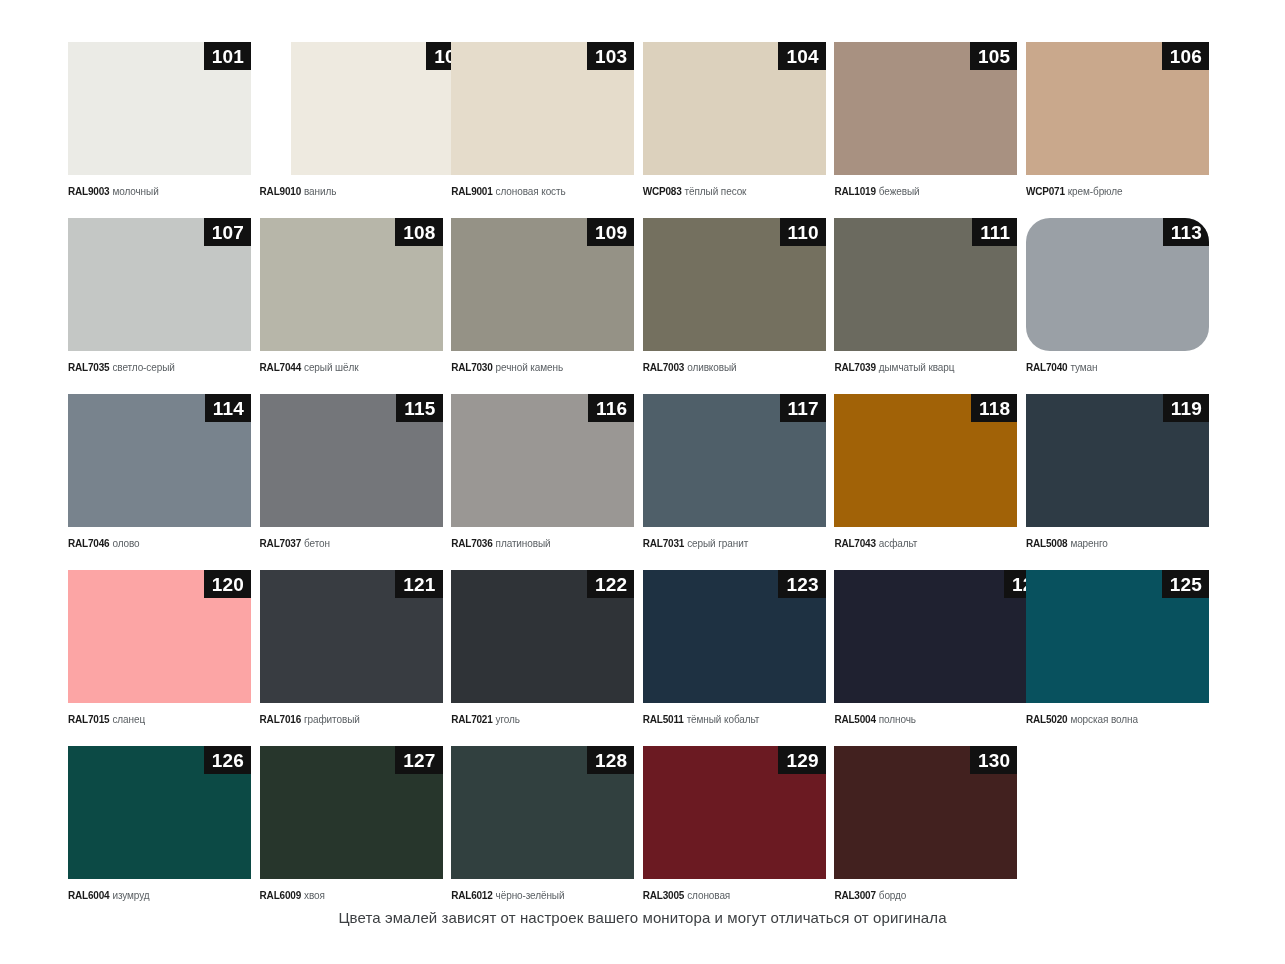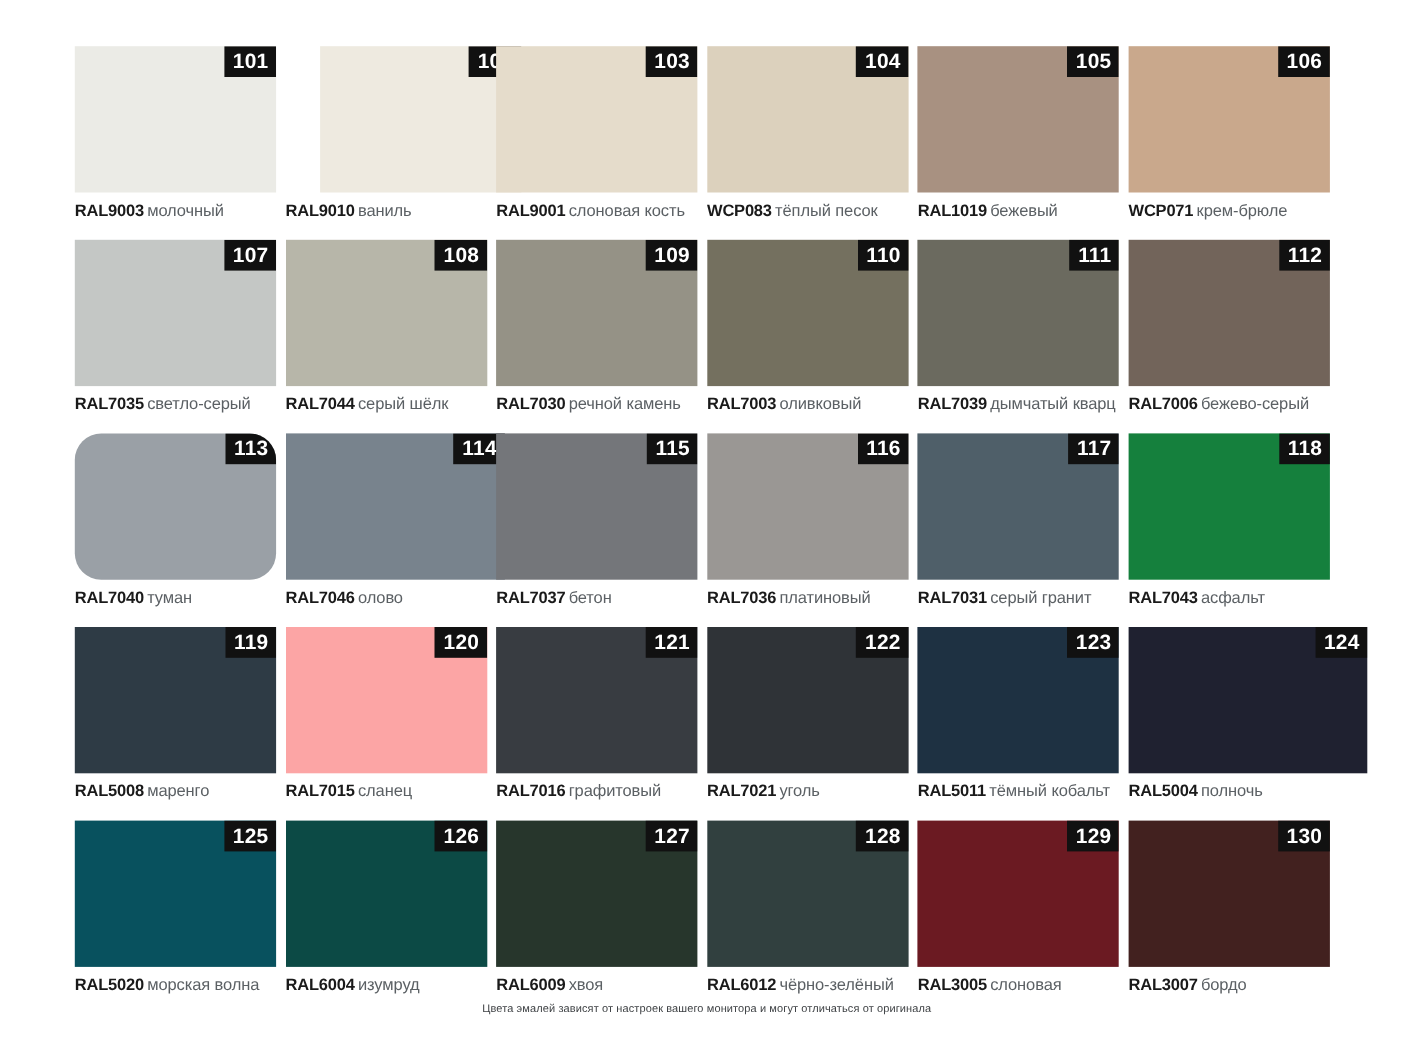--- a/index.html
+++ b/index.html
@@ -56,21 +56,21 @@
     color: #ffffff;
     font-size: 19px;
     font-weight: 700;
     line-height: 30px;
     letter-spacing: 0.2px;
     font-family: "Liberation Sans", "DejaVu Sans", sans-serif;
   }
 
   .swatch-label {
     margin-top: 9px;
-    font-size: 15px;
+    font-size: 10px;
     line-height: 16px;
     white-space: nowrap;
     color: #555a5e;
     letter-spacing: -0.1px;
   }
 
   .swatch-code {
     font-weight: 700;
     color: #1a1a1a;
     letter-spacing: -0.2px;
@@ -81,21 +81,21 @@
     color: #5b6064;
     margin-left: 3px;
   }
 
   #palette-footer {
     position: absolute;
     left: 0;
     right: 0;
     bottom: 36px;
     text-align: center;
-    font-size: 10px;
+    font-size: 15px;
     line-height: 20px;
     color: #3d4043;
     letter-spacing: 0.1px;
   }
 </style>
 </head>
 <body>
 
 <div id="palette-page">
 
@@ -182,37 +182,29 @@
   </div>
       <div class="swatch-card">
     <div class="swatch-chip" style="background: rgb(107, 106, 95);">
       <div class="swatch-badge">111</div>
     </div>
     <div class="swatch-label">
       <span class="swatch-code">RAL7039</span><span class="swatch-name">дымчатый кварц</span>
     </div>
   </div>
       <div class="swatch-card">
-    <div class="swatch-chip" style="background: rgb(114, 100, 90);">
-      <div class="swatch-badge">112</div>
-    </div>
-    <div class="swatch-label">
-      <span class="swatch-code">RAL7006</span><span class="swatch-name">бежево-серый</span>
-    </div>
-  </div>
-      <div class="swatch-card">
     <div class="swatch-chip" style="background: rgb(154, 160, 166); border-radius: 24px;">
       <div class="swatch-badge">113</div>
     </div>
     <div class="swatch-label">
       <span class="swatch-code">RAL7040</span><span class="swatch-name">туман</span>
     </div>
   </div>
       <div class="swatch-card">
-    <div class="swatch-chip" style="background: rgb(120, 131, 141); padding-left: 16px;">
+    <div class="swatch-chip" style="background: rgb(120, 131, 141);">
       <div class="swatch-badge">114</div>
     </div>
     <div class="swatch-label">
       <span class="swatch-code">RAL7046</span><span class="swatch-name">олово</span>
     </div>
   </div>
       <div class="swatch-card">
     <div class="swatch-chip" style="background: rgb(116, 118, 122);">
       <div class="swatch-badge">115</div>
     </div>
@@ -230,21 +222,21 @@
   </div>
       <div class="swatch-card">
     <div class="swatch-chip" style="background: rgb(79, 95, 105);">
       <div class="swatch-badge">117</div>
     </div>
     <div class="swatch-label">
       <span class="swatch-code">RAL7031</span><span class="swatch-name">серый гранит</span>
     </div>
   </div>
       <div class="swatch-card">
-    <div class="swatch-chip" style="background: #15803d;">
+    <div class="swatch-chip" style="background: #a16207;">
       <div class="swatch-badge">118</div>
     </div>
     <div class="swatch-label">
       <span class="swatch-code">RAL7043</span><span class="swatch-name">асфальт</span>
     </div>
   </div>
       <div class="swatch-card">
     <div class="swatch-chip" style="background: rgb(46, 59, 69);">
       <div class="swatch-badge">119</div>
     </div>

